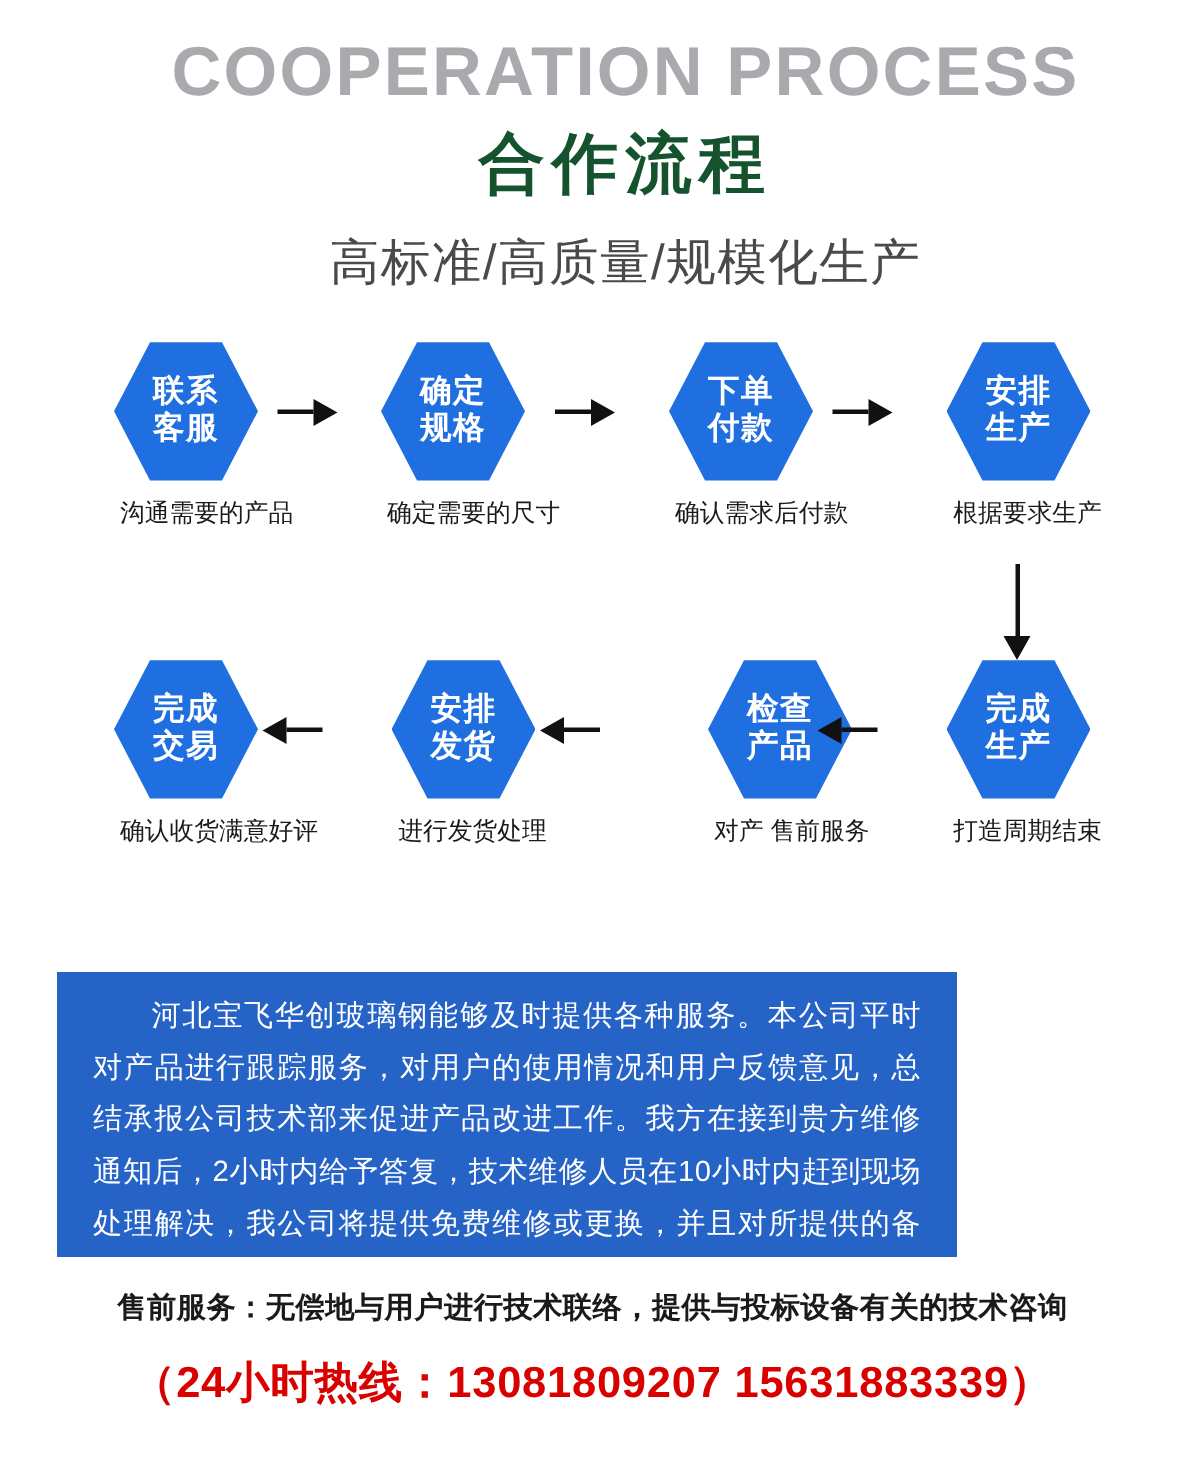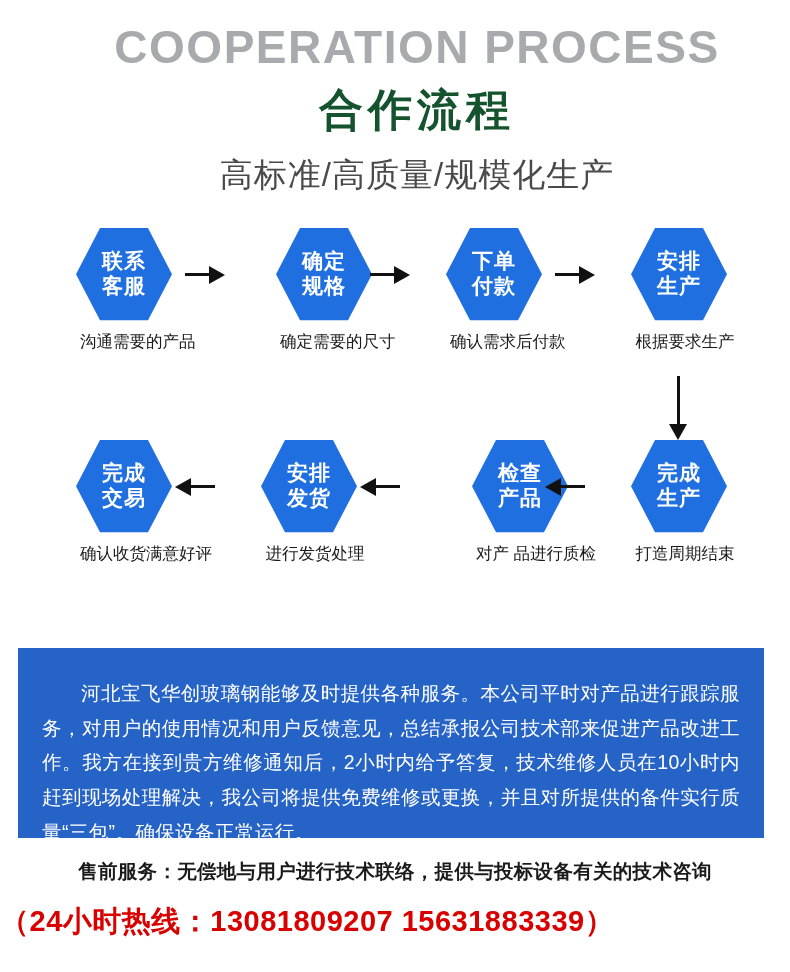--- a/index.html
+++ b/index.html
@@ -128,27 +128,27 @@
     width: 0;
     height: 0;
     border-left: 9px solid transparent;
     border-right: 9px solid transparent;
     border-top: 16px solid #111111;
   }
 
   
   .blue-box {
     position: absolute;
-    left: 18px;
+    left: 38px;
     top: 648px;
-    width: 746px;
+    width: 600px;
     height: 190px;
     background: #2663c7;
     box-sizing: border-box;
-    padding: 28px 24px 0 24px;
+    padding: 12px 24px 0 24px;
   }
   .blue-box p {
     margin: 0;
     color: #ffffff;
     font-size: 19.5px;
     line-height: 1.78;
     text-align: justify;
     text-indent: 2em;
     letter-spacing: 0.4px;
   }
@@ -164,21 +164,21 @@
     font-weight: bold;
     color: #1a1a1a;
     letter-spacing: 0.3px;
     font-family: Liberation Mono, monospace;
   }
   .hotline {
     position: absolute;
     left: 0;
     top: 902px;
     width: 790px;
-    text-align: left;
+    text-align: center;
     font-size: 29px;
     font-weight: bold;
     color: #d90000;
     letter-spacing: 0.5px;
   }
 </style>
 </head>
 <body>
 
 <div class="page">
@@ -197,21 +197,21 @@
         <div class="hex">
           <span>联系</span>
           <span>客服</span>
         </div>
         <div class="caption">沟通需要的产品</div>
       </div>
 
       <div class="arrow-line" style="left:185px; width:24px;"></div>
       <div class="arrow-h arrow-right" style="left:209px;"></div>
 
-      <div class="node" style="left:268px;">
+      <div class="node" style="left:246px;">
         <div class="hex">
           <span>确定</span>
           <span>规格</span>
         </div>
         <div class="caption">确定需要的尺寸</div>
       </div>
 
       <div class="arrow-line" style="left:370px; width:24px;"></div>
       <div class="arrow-h arrow-right" style="left:394px;"></div>
 
@@ -260,21 +260,21 @@
       </div>
 
       <div class="arrow-line" style="left:376px; width:24px;"></div>
       <div class="arrow-h arrow-left" style="left:360px;"></div>
 
       <div class="node" style="left:464px;">
         <div class="hex">
           <span>检查</span>
           <span>产品</span>
         </div>
-        <div class="caption">对产 品进行质检</div>
+        <div class="caption">对产 售前服务</div>
       </div>
 
       <div class="arrow-line" style="left:561px; width:24px;"></div>
       <div class="arrow-h arrow-left" style="left:545px;"></div>
 
       <div class="node" style="left:623px;">
         <div class="hex">
           <span>完成</span>
           <span>生产</span>
         </div>

